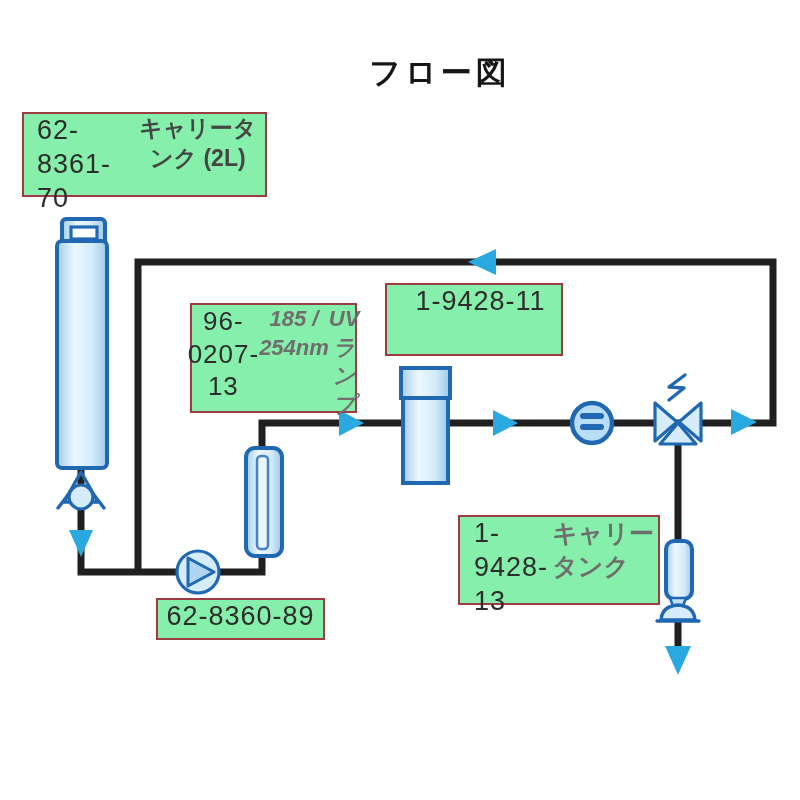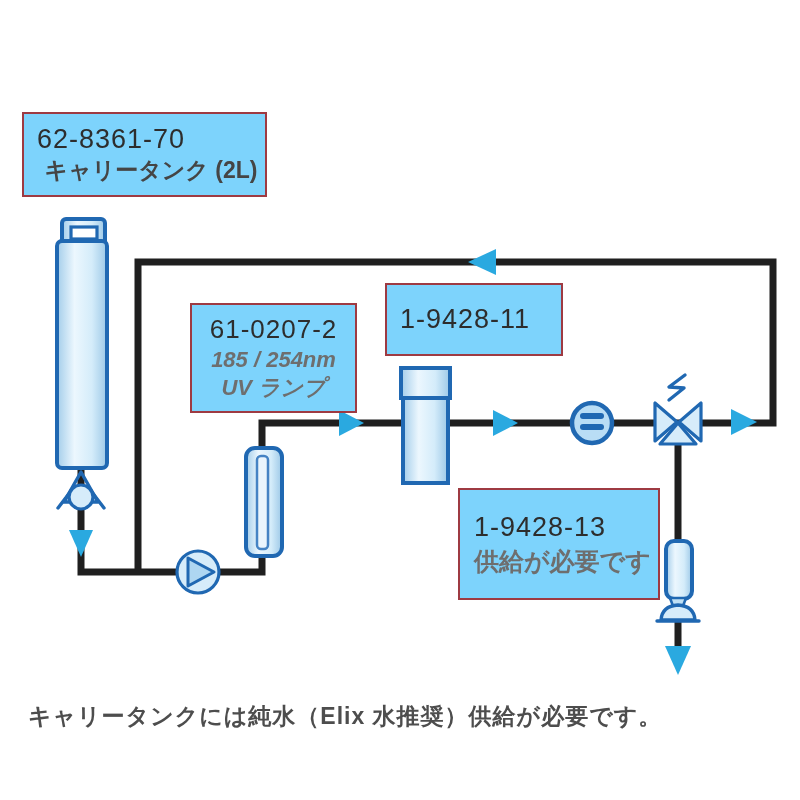--- a/index.html
+++ b/index.html
@@ -20,39 +20,39 @@
     font-family:"Liberation Sans","DejaVu Sans",sans-serif;}
   #stage{position:relative;width:800px;height:800px;background:var(--bg);overflow:hidden;}
   #diagram-svg{position:absolute;left:0;top:0;z-index:0;}
 
   .pipe{fill:none;stroke:var(--pipe-color);stroke-width:7;}
   .comp{stroke:var(--comp-border);stroke-width:4;fill:url(#gradH);}
   .comp-thin{stroke:var(--comp-border);stroke-width:3.2;fill:var(--fill-light);}
   .outline{stroke:var(--comp-border);stroke-width:3.4;fill:none;stroke-linecap:round;stroke-linejoin:round;}
   .arrow{fill:var(--arrow-color);stroke:none;}
 
-  .label-box{position:absolute;z-index:2;background:#7dd3fc;border:2px solid var(--label-border);
-    display:flex;flex-direction:column;justify-content:center;}
+  .label-box{position:absolute;z-index:2;background:#86efac;border:2px solid var(--label-border);
+    display:flex;flex-direction:row;justify-content:center;}
   .part-no{color:var(--part-number-color);font-size:27px;font-weight:400;letter-spacing:1px;line-height:1.25;}
   .descriptor{color:var(--descriptor-color);font-size:23px;font-weight:700;line-height:1.3;}
   .dark-descriptor{color:#454545;font-size:23px;font-weight:700;line-height:1.3;text-align:center;}
 
   .page-title{position:absolute;left:140px;top:52px;width:600px;z-index:2;text-align:center;
     font-size:31px;font-weight:700;color:var(--title-color);letter-spacing:4px;}
   .caption{position:absolute;left:28px;top:701px;z-index:2;font-size:23px;font-weight:700;
     color:var(--caption-color);letter-spacing:1px;}
 
   .box-carry-tank{left:22px;top:112px;width:245px;height:85px;padding-left:13px;}
   .box-uv{left:190px;top:303px;width:167px;height:110px;text-align:center;}
   .box-uv .part-no{font-size:26px;}
   .box-uv .descriptor{font-size:22px;font-style:italic;}
   .box-simplipak{left:385px;top:283px;width:178px;height:73px;padding-left:13px;}
   .box-simplipak .descriptor{font-size:26px;}
   .box-pump{left:156px;top:598px;width:169px;height:42px;text-align:center;}
-  .box-filter{left:458px;top:488px;width:202px;height:112px;padding-left:14px;}
+  .box-filter{left:458px;top:515px;width:202px;height:90px;padding-left:14px;}
   .box-filter .descriptor{font-size:25px;}
 </style>
 </head>
 <body>
 
 <div id="stage">
 
   <svg id="diagram-svg" width="800" height="800" viewBox="0 0 800 800">
     <defs>
       <linearGradient id="gradH" x1="0" y1="0" x2="1" y2="0">
@@ -116,36 +116,39 @@
     </g>
 
     <g>
       <rect class="comp" x="666" y="541" width="26" height="58" rx="8" stroke-width="3.4"></rect>
       <path d="M 670 598 L 686 598 L 683 606 L 673 606 Z" fill="#bfe0f5" stroke="var(--comp-border)" stroke-width="2.6" stroke-linejoin="round"></path>
       <path d="M 661 620 Q 662 606 678 605 Q 694 606 695 620 Z" fill="var(--fill-light)" stroke="var(--comp-border)" stroke-width="3.4" stroke-linejoin="round"></path>
       <path class="outline" d="M 657 621 L 699 621" stroke-width="4"></path>
     </g>
   </svg>
 
+  <div class="page-title">フロー図</div>
 
   <div class="label-box box-carry-tank">
     <div class="part-no">62-8361-70</div>
     <div class="dark-descriptor">キャリータンク (2L)</div>
   </div>
 
   <div class="label-box box-uv">
-    <div class="part-no">61-0207-2</div>
+    <div class="part-no">96-0207-13</div>
     <div class="descriptor">185 / 254nm</div>
     <div class="descriptor">UV ランプ</div>
   </div>
 
   <div class="label-box box-simplipak">
     <div class="part-no">1-9428-11</div>
   </div>
 
+  <div class="label-box box-pump">
+    <div class="part-no">62-8360-89</div>
+  </div>
 
   <div class="label-box box-filter">
     <div class="part-no">1-9428-13</div>
-    <div class="descriptor">供給が必要です</div>
+    <div class="descriptor">キャリータンク</div>
   </div>
 
-  <div class="caption">キャリータンクには純水（Elix 水推奨）供給が必要です。</div>
 </div>
 
 </body></html>

